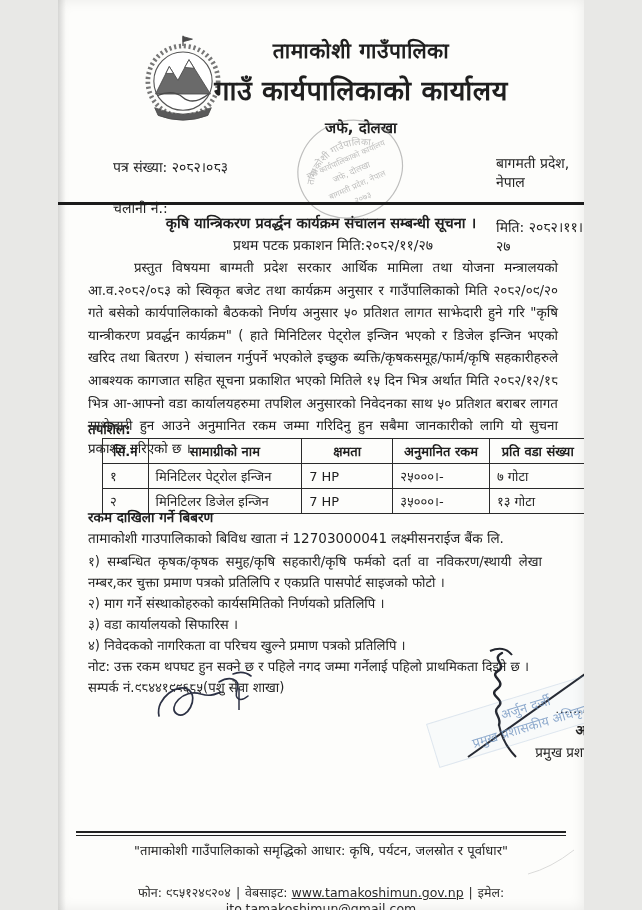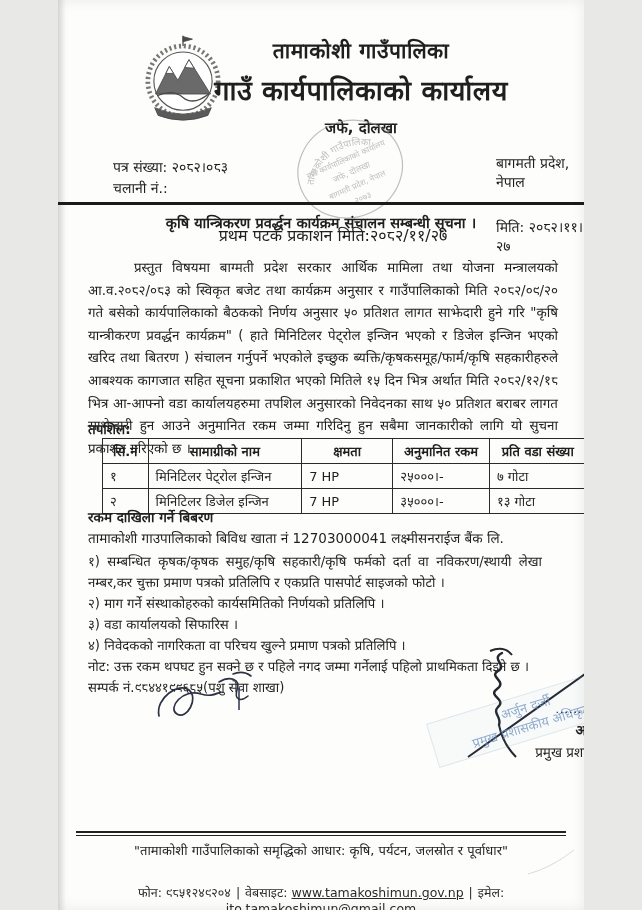--- a/index.html
+++ b/index.html
@@ -16,26 +16,26 @@
   .edge-shade{position:absolute;left:0;top:0;bottom:0;width:8px;
     background:linear-gradient(to right,rgba(0,0,0,.12),rgba(0,0,0,0));}
   .abs{position:absolute;}
   .center{text-align:center;}
   .title-block{left:110px;right:30px;top:36px;text-align:center;}
   .muni-title{font-size:21px;font-weight:bold;margin:0;letter-spacing:.5px;}
   .office-title{font-size:27px;font-weight:bold;margin:7px 0 0 0;letter-spacing:.5px;}
   .location{font-size:15px;font-weight:bold;margin-top:9px;}
   .meta{font-size:14px;}
   .meta-left{left:55px;top:157px;}
-  .meta-left .row2{margin-top:2px;}
+  .meta-left .row2{margin-top:22px;}
   .meta-right{left:438px;top:153px;}
   .meta-right .row2{margin-top:26px;}
   .rule{left:0;right:0;top:202px;height:3px;background:#1b1b1b;}
   .subject{left:0;right:0;top:212px;font-size:14.5px;font-weight:600;}
-  .pubdate{left:0;right:0;top:224px;font-size:16px;margin-left:24px;}
+  .pubdate{left:0;right:0;top:235px;font-size:14px;margin-left:24px;}
   .body-par{left:30px;right:26px;top:257px;font-size:13.4px;line-height:22.6px;
     text-align:justify;text-indent:46px;}
   .tapasil{left:30px;top:420px;font-size:13.5px;font-weight:bold;}
   table.items{position:absolute;left:44px;top:438px;width:570px;border-collapse:collapse;
     font-size:13px;}
   table.items th,table.items td{border:1.4px solid #2a2a2a;padding:2px 7px;height:20px;}
   table.items th{font-weight:bold;text-align:center;}
   table.items td{text-align:left;}
   .pay-heading{left:30px;top:508px;font-size:13.5px;font-weight:bold;}
   .account-line{left:30px;top:529px;font-size:13.5px;}

